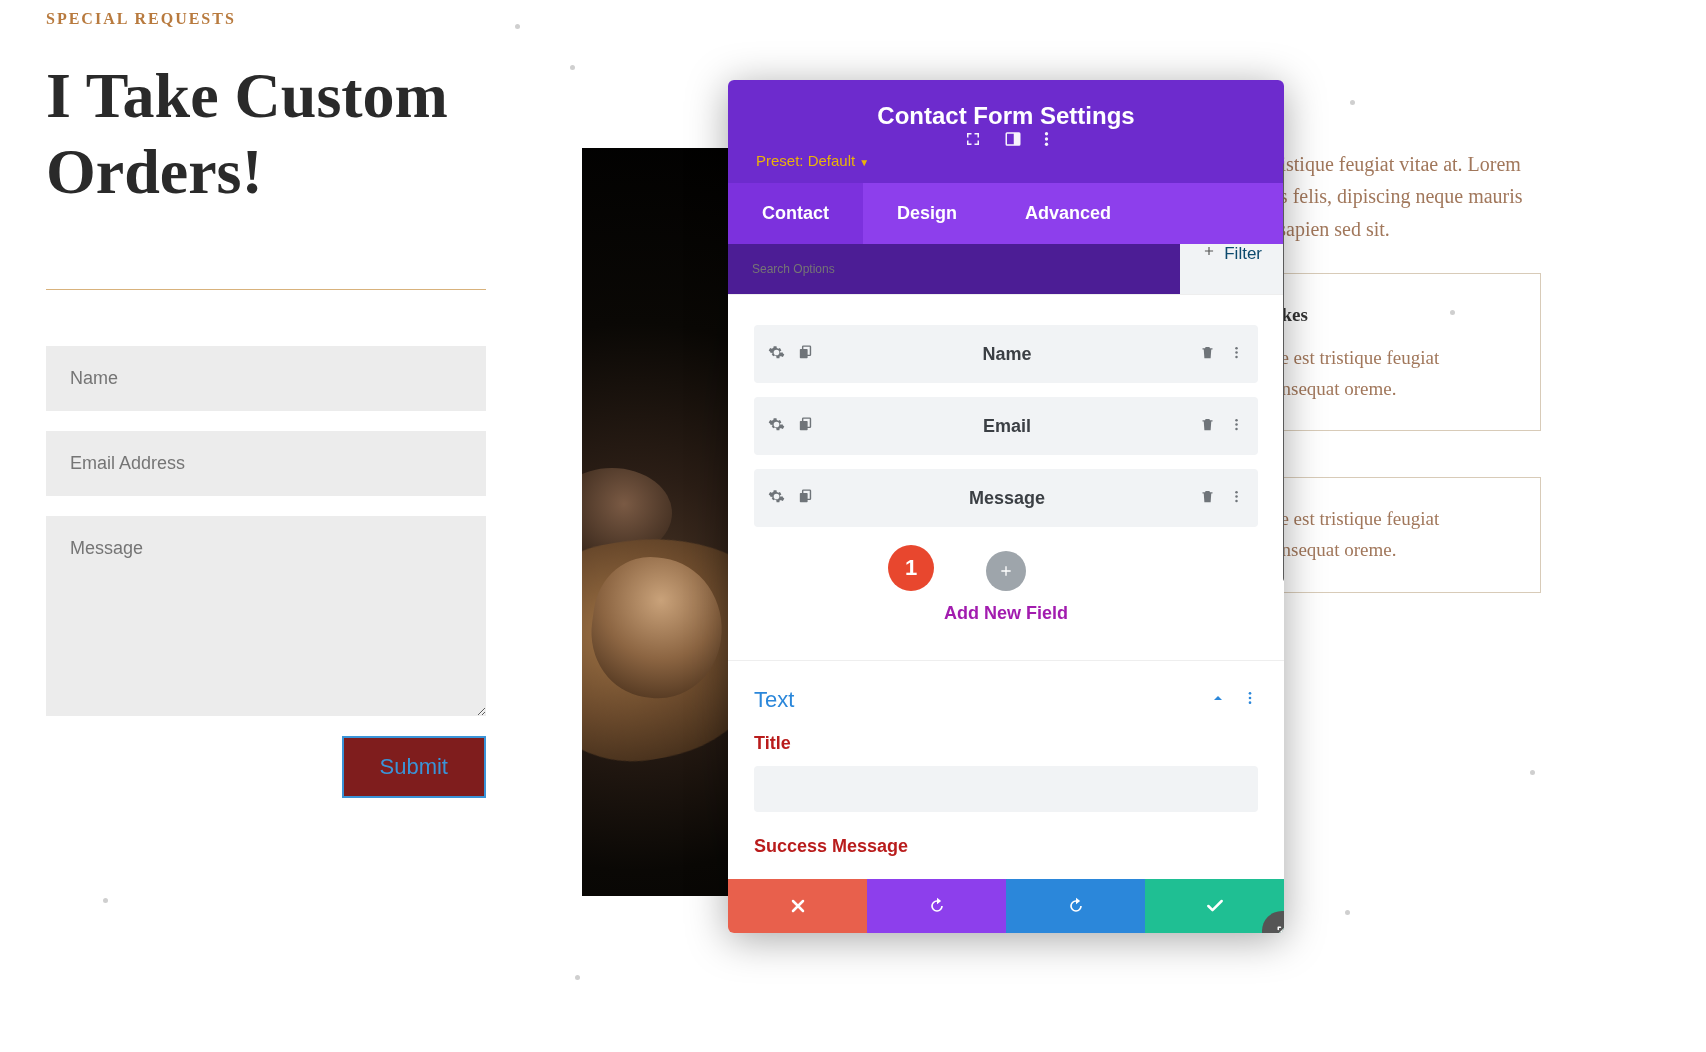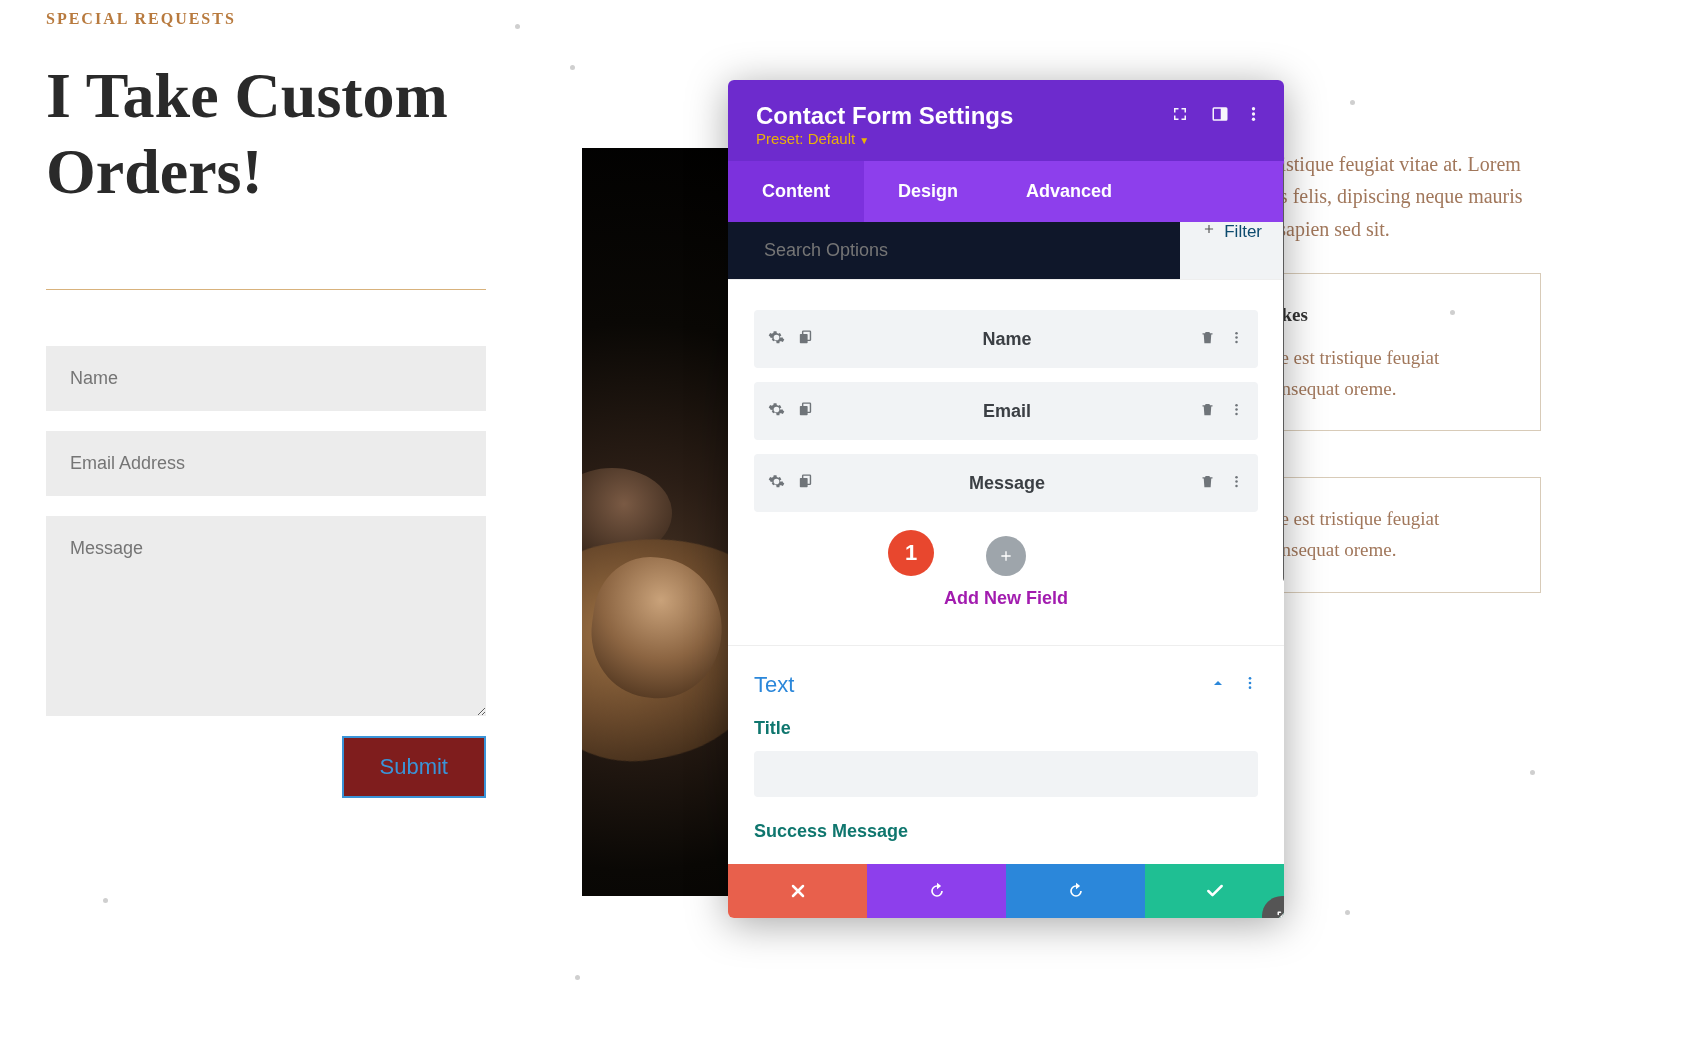--- a/index.html
+++ b/index.html
@@ -142,20 +142,21 @@
   }
   .panel-header {
     background: #6d2bcd;
     color: #fff;
     padding: 22px 28px 14px 28px;
   }
   .panel-header-row1 {
     display: flex;
     align-items: center;
     justify-content: space-between;
+    flex-direction: column;
   }
   .panel-title {
     font-size: 24px;
     font-weight: 600;
   }
   .panel-header-icons { display: flex; gap: 22px; align-items: center; }
   .panel-header-icons svg { width: 18px; height: 18px; fill: #fff; opacity: .95; cursor: pointer; }
   .panel-header-icons .dots { width: 5px; }
   .preset {
     margin-top: 0;
@@ -181,24 +182,24 @@
   .panel-tab-spacer { flex: 1; }
 
   .search-row {
     display: flex;
     align-items: stretch;
     border-bottom: 1px solid #eee;
   }
   .search-input {
     flex: 1;
     border: none;
-    padding: 18px 36px;
-    font-size: 18px;
+    padding: 18px 24px;
+    font-size: 12px;
     color: #888;
-    background: #0f172a;
+    background: #4c1d95;
   }
   .filter-btn {
     display: flex;
     align-items: flex-start;
     gap: 8px;
     background: #f1f3f5;
     border: none;
     padding: 0 22px;
     font-size: 17px;
     color: #0c4a6e;
@@ -282,21 +283,21 @@
   .section-title {
     font-size: 22px;
     color: #2b87da;
     font-weight: 500;
   }
   .section-title-icons { display:flex; gap:16px; align-items:center; }
   .section-title-icons svg { width:16px; height:16px; fill:#2b87da; cursor:pointer; }
 
   .opt-label {
     font-size: 18px;
-    color: #0f766e;
+    color: #b91c1c;
     font-weight: 600;
     margin-bottom: 12px;
     margin-top: 6px;
   }
   .opt-input {
     width:100%;
     height:46px;
     background:#f1f3f5;
     border:none;
     border-radius:4px;
@@ -399,21 +400,21 @@
               <circle cx="3" cy="19" r="2.2"></circle>
             </svg></span>
       </div>
     </div>
     <div class="preset">
       <span>Preset: Default</span><span class="preset-caret">▼</span>
     </div>
   </div>
 
   <div class="panel-tabs">
-    <div class="panel-tab" data-active="true">Content</div>
+    <div class="panel-tab" data-active="true">Contact</div>
     <div class="panel-tab">Design</div>
     <div class="panel-tab">Advanced</div>
     <div class="panel-tab-spacer"></div>
   </div>
 
   <div class="search-row">
     <input class="search-input" placeholder="Search Options" style="">
     <button class="filter-btn">
       <svg viewBox="0 0 24 24" width="14" height="14">
           <path fill="#555" d="M11 5h2v6h6v2h-6v6h-2v-6H5v-2h6z"></path>

